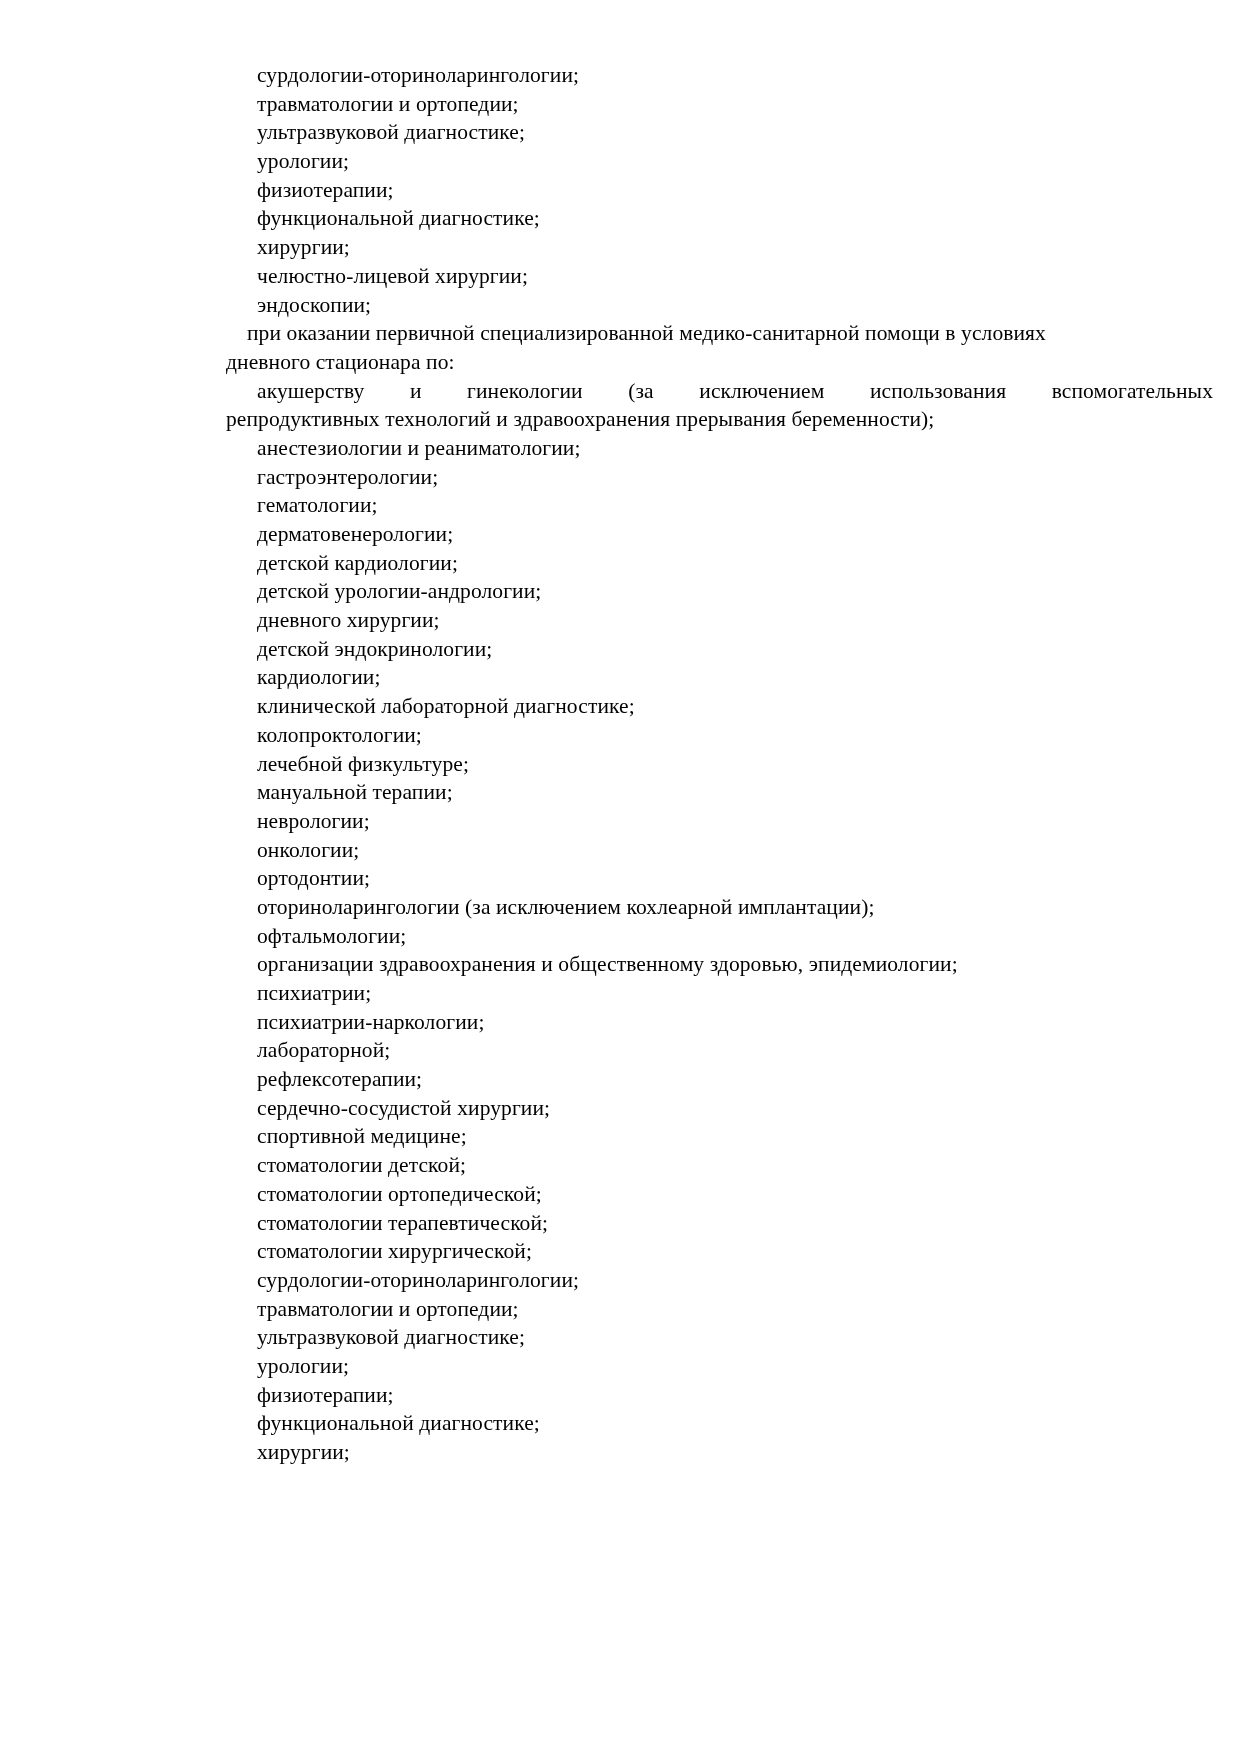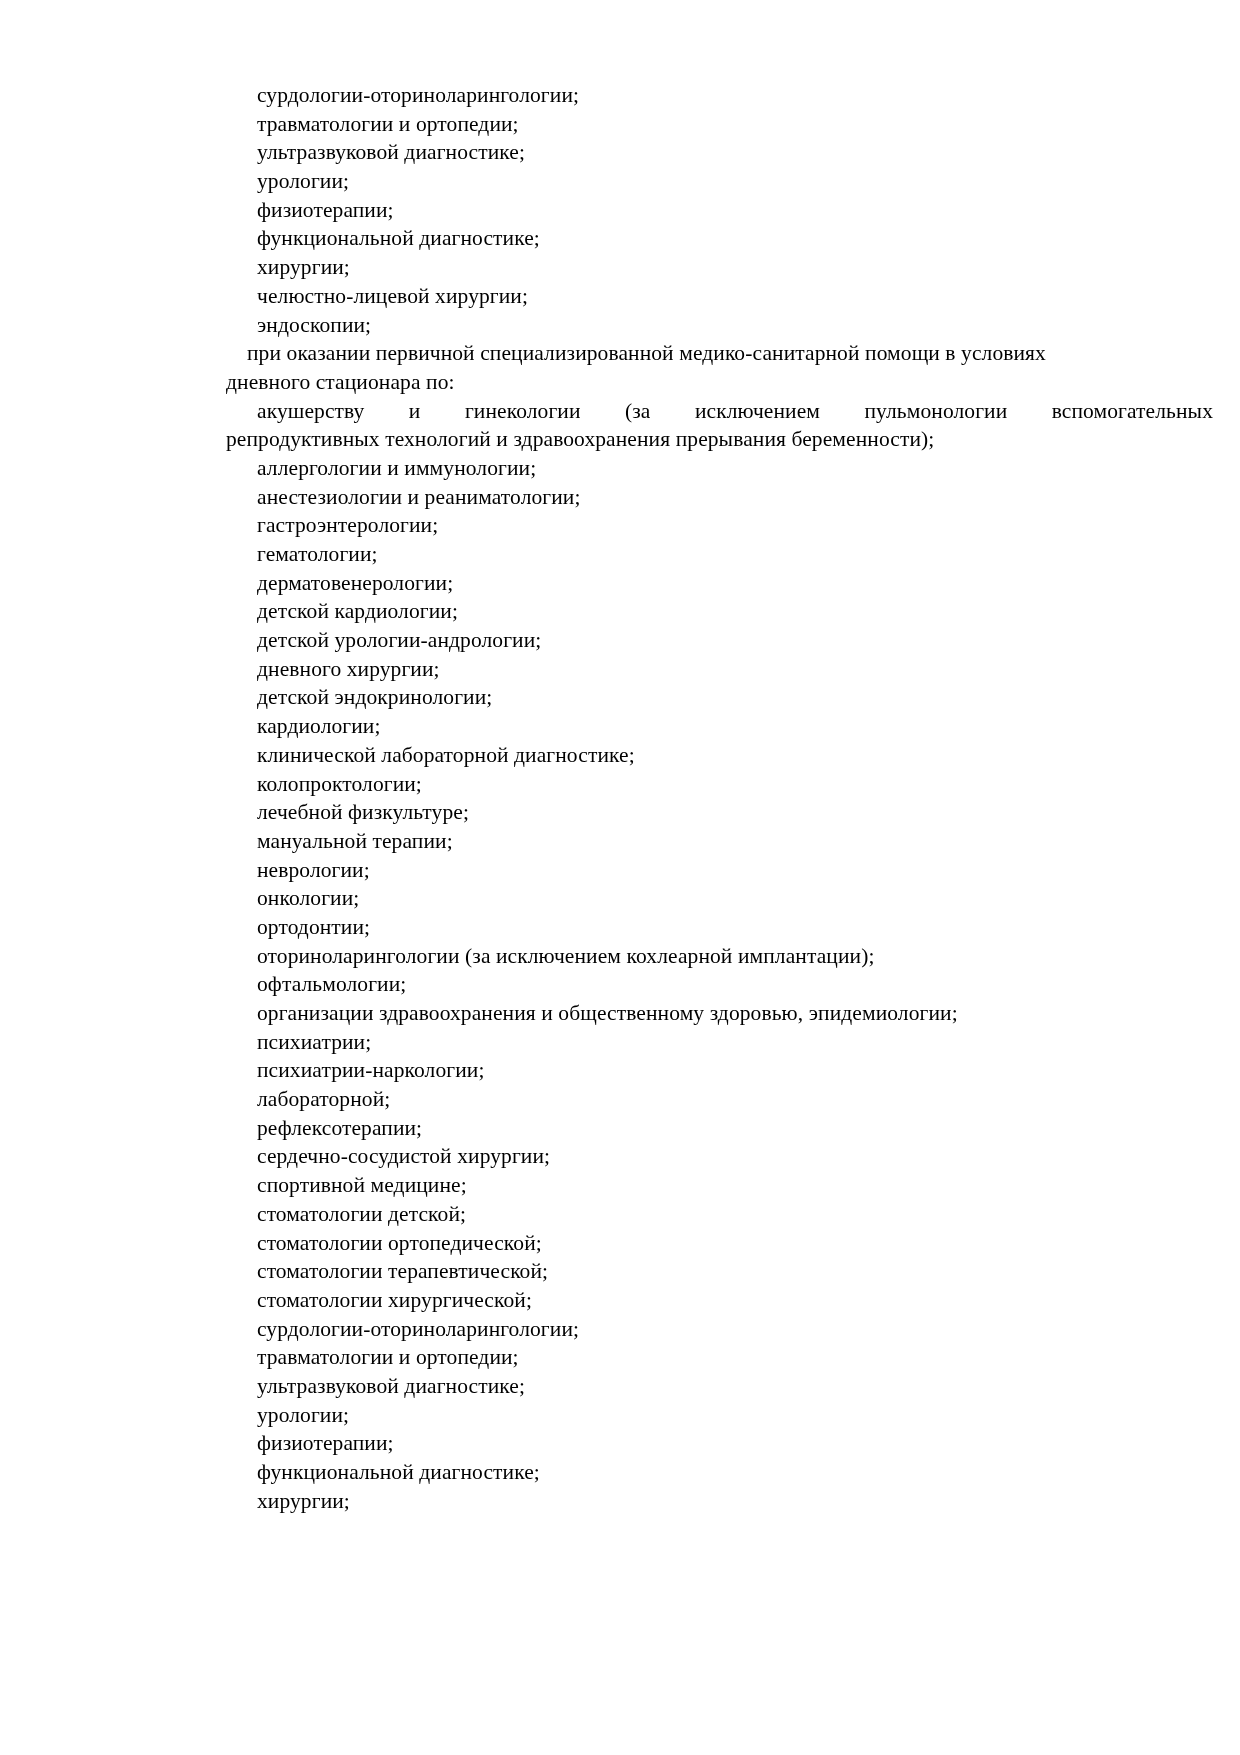--- a/index.html
+++ b/index.html
@@ -24,21 +24,20 @@
     background: #ffffff;
   }
   .textblock {
     position: absolute;
     left: 226px;
     top: 61px;
     width: 987px;
     font-size: 21.5px;
     line-height: 28.7px;
     letter-spacing: 0.1px;
-    margin-top: 20px;
   }
   .line {
     height: 28.7px;
     white-space: nowrap;
   }
   
   .indent {
     padding-left: 31px;
   }
   
@@ -72,26 +71,25 @@
         <div class="line indent">функциональной диагностике;</div>
         <div class="line indent">хирургии;</div>
         <div class="line indent">челюстно-лицевой хирургии;</div>
         <div class="line indent">эндоскопии;</div>
       </div>
 
     <div class="line indent-intro">при оказании первичной специализированной медико-санитарной помощи в условиях</div>
 
     <div class="line flush">дневного стационара по:</div>
 
-    <div class="line justify-line">акушерству и гинекологии (за исключением пульмонологии вспомогательных</div>
+    <div class="line justify-line">акушерству и гинекологии (за исключением использования вспомогательных</div>
 
     <div class="line flush">репродуктивных технологий и здравоохранения прерывания беременности);</div>
 
     <div>
-        <div class="line indent">аллергологии и иммунологии;</div>
         <div class="line indent">анестезиологии и реаниматологии;</div>
         <div class="line indent">гастроэнтерологии;</div>
         <div class="line indent">гематологии;</div>
         <div class="line indent">дерматовенерологии;</div>
         <div class="line indent">детской кардиологии;</div>
         <div class="line indent">детской урологии-андрологии;</div>
         <div class="line indent">дневного хирургии;</div>
         <div class="line indent">детской эндокринологии;</div>
         <div class="line indent">кардиологии;</div>
         <div class="line indent">клинической лабораторной диагностике;</div>

